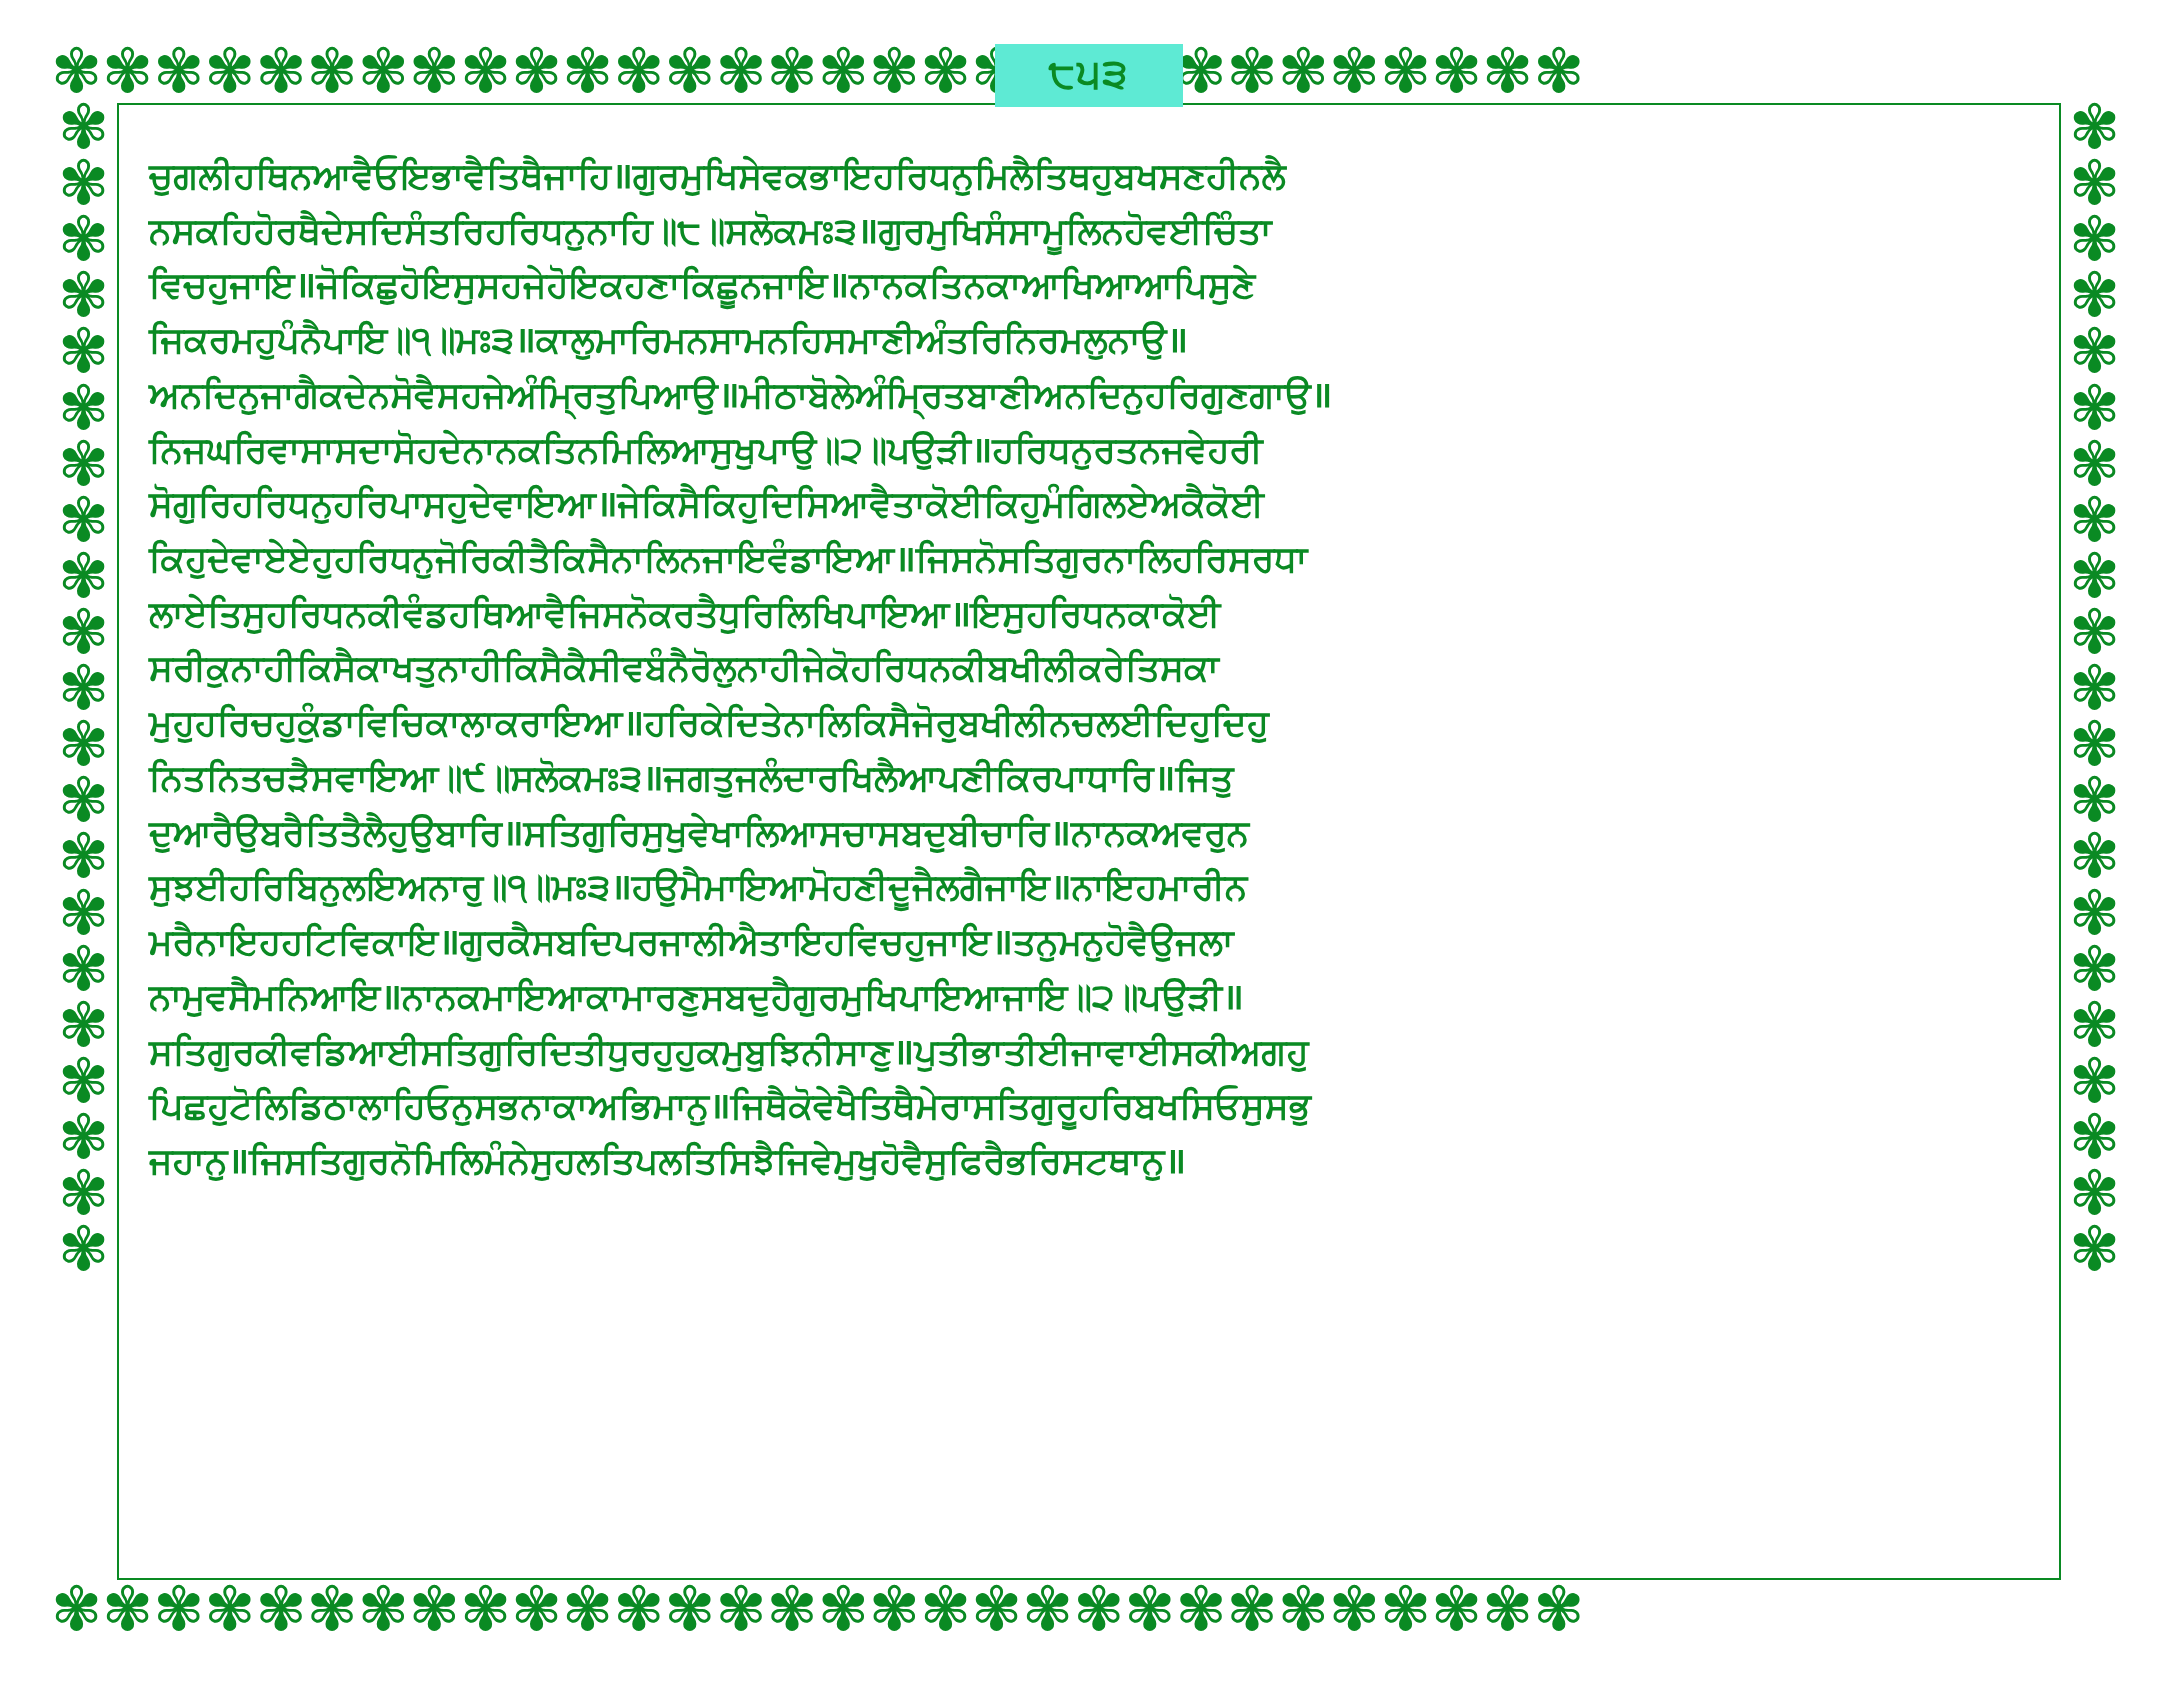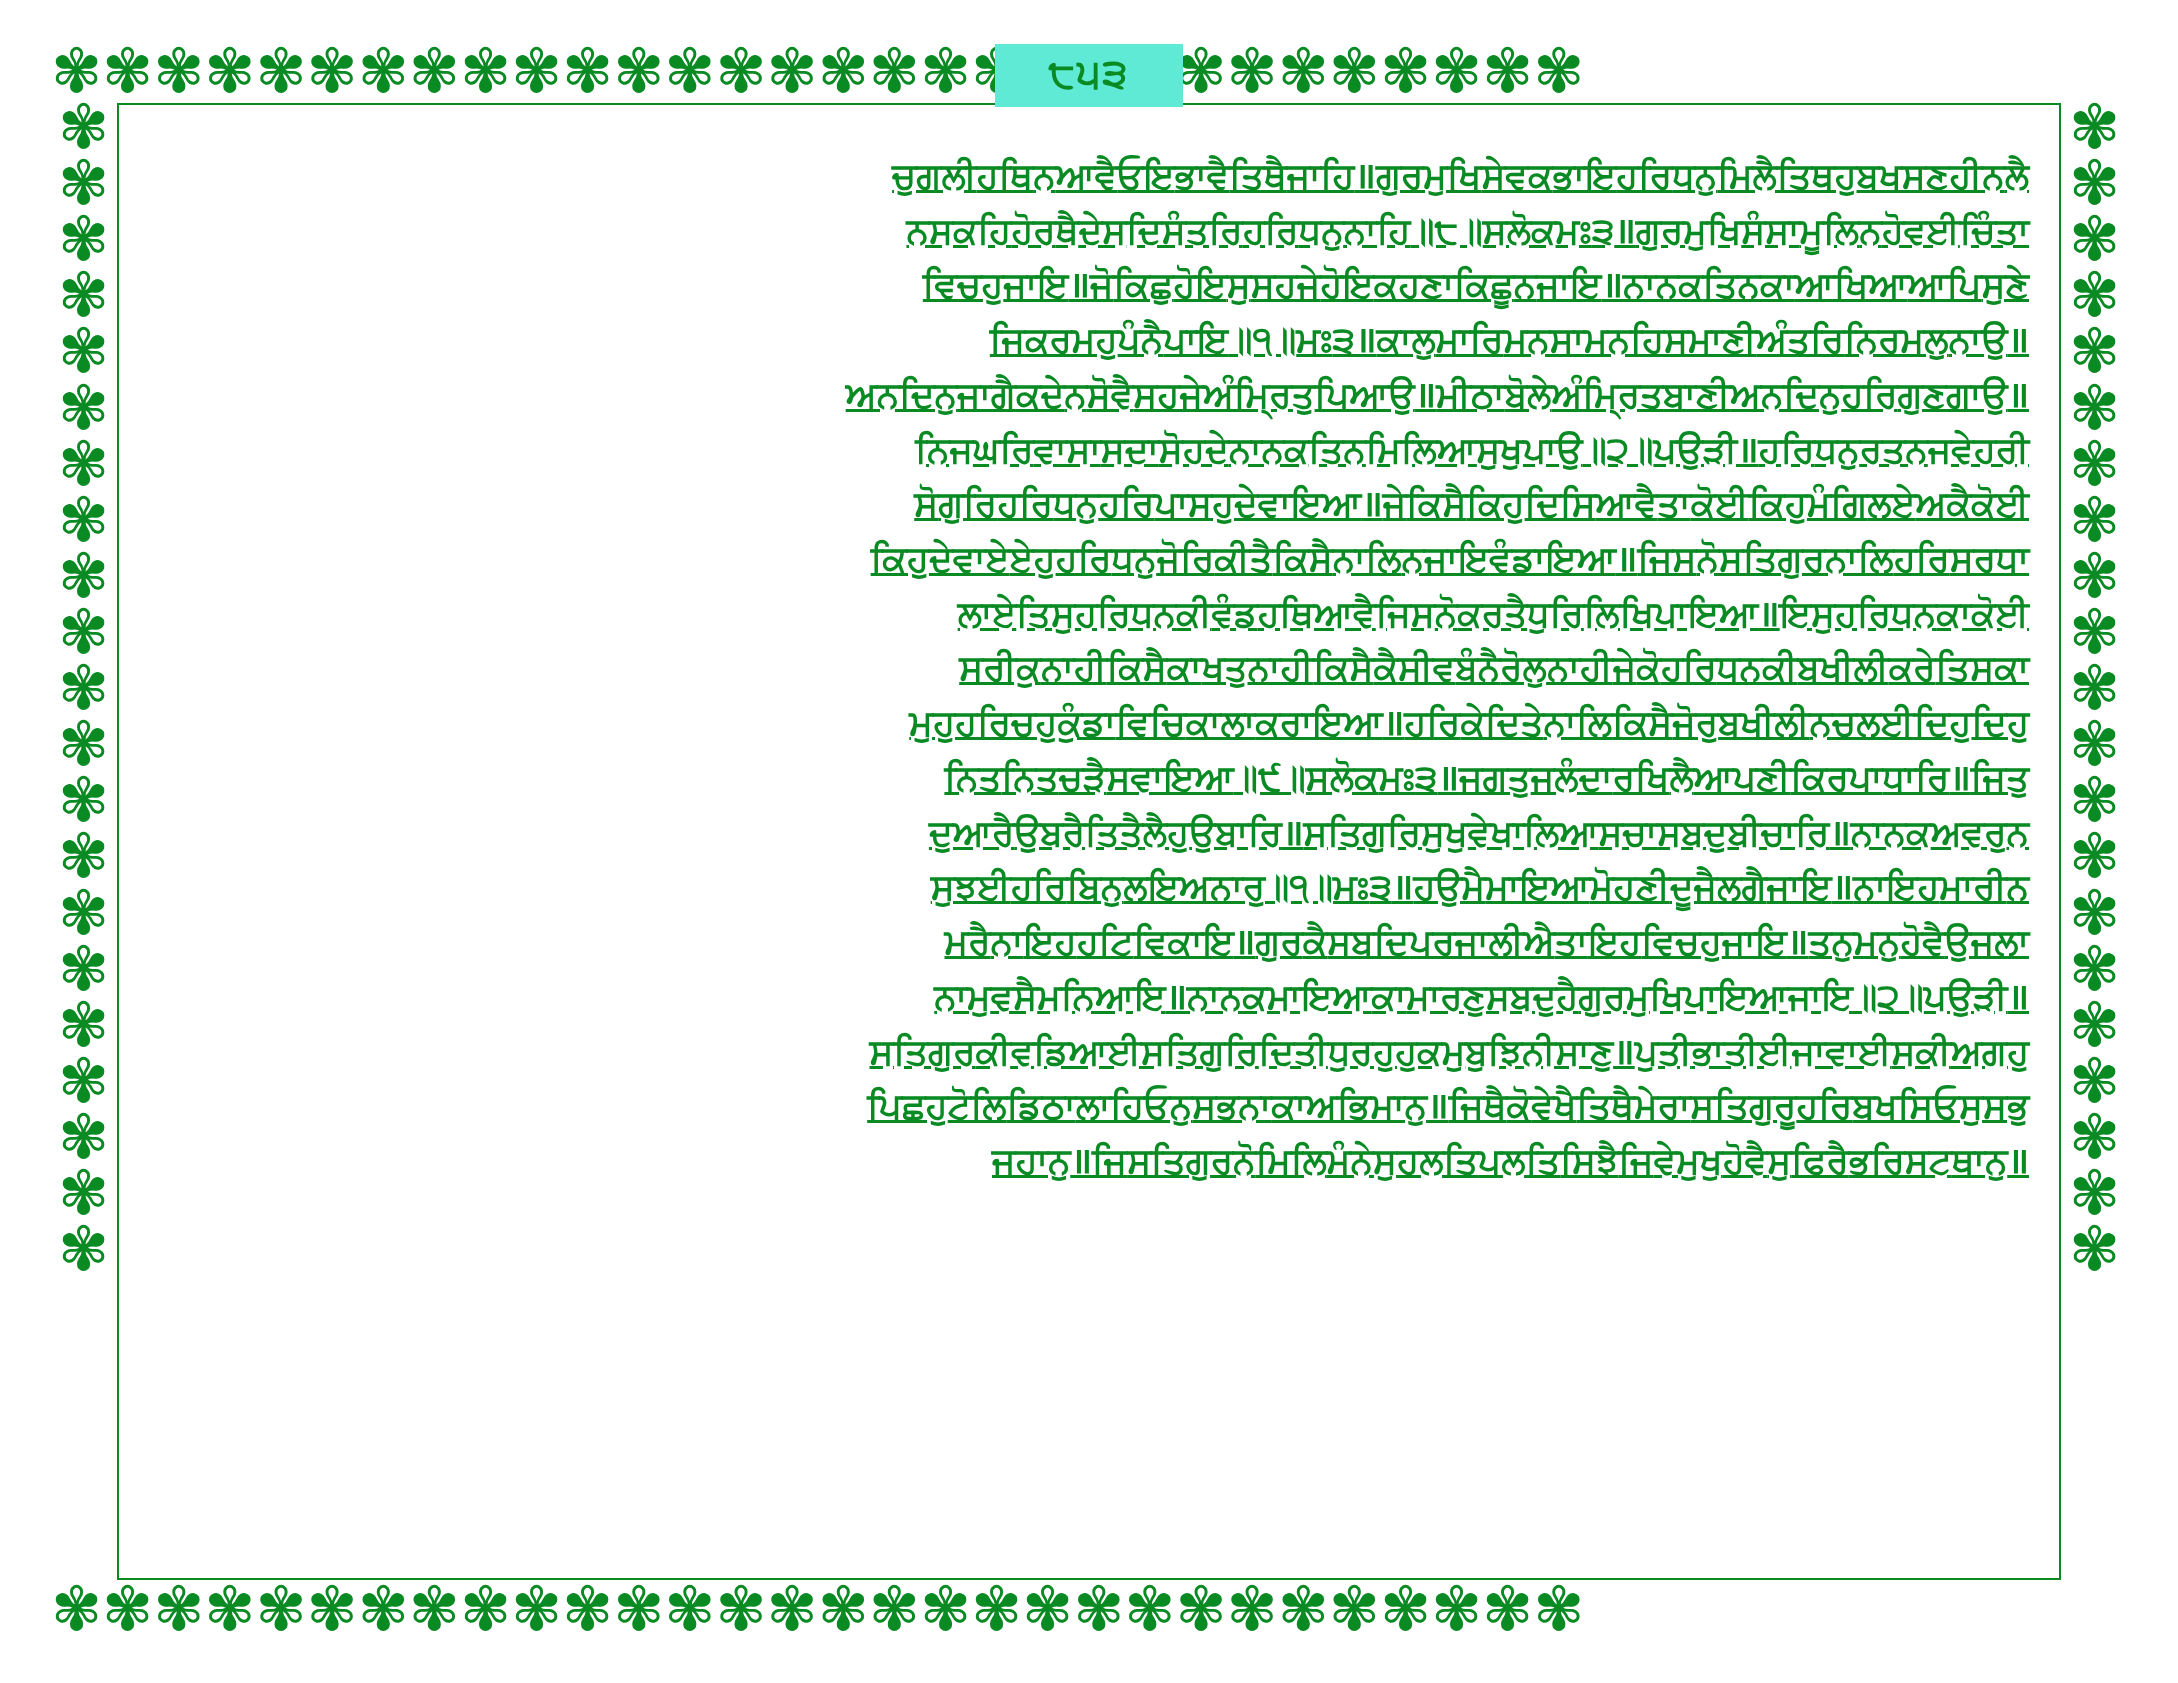--- a/index.html
+++ b/index.html
@@ -106,23 +106,22 @@
     font-weight: bold;
     font-size: 36px;
     line-height: 1.52;
     text-align: justify;
     text-align-last: justify;
     word-spacing: 2px;
   }
 
   .scripture-line {
     display: flex;
-    justify-content: flex-end;
+    justify-content: flex-start;
     width: 100%;
-    text-decoration: underline;
   }
 </style>
 </head>
 <body>
 
 <div class="page">
 
   <div class="border-frame">
     <div class="border-band border-top">✾✾✾✾✾✾✾✾✾✾✾✾✾✾✾✾✾✾✾✾✾✾✾✾✾✾✾✾✾✾</div>
     <div class="border-band border-bottom">✾✾✾✾✾✾✾✾✾✾✾✾✾✾✾✾✾✾✾✾✾✾✾✾✾✾✾✾✾✾</div>

